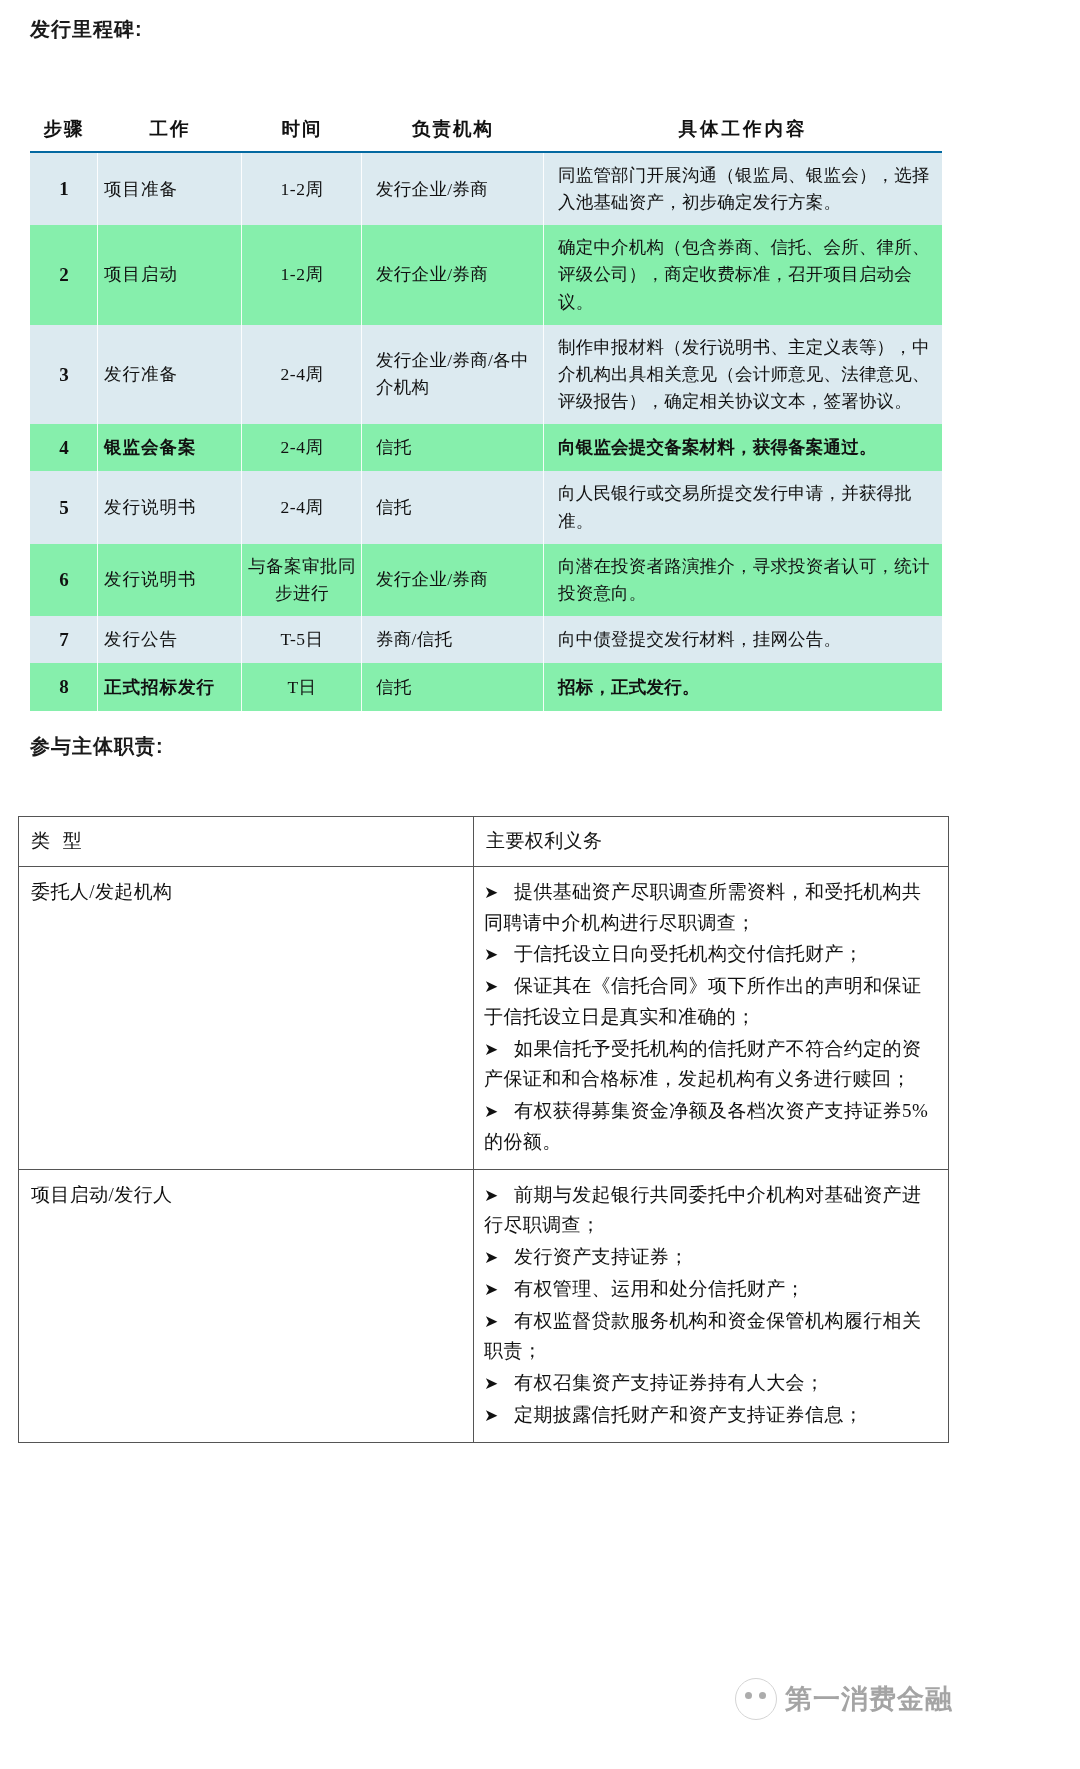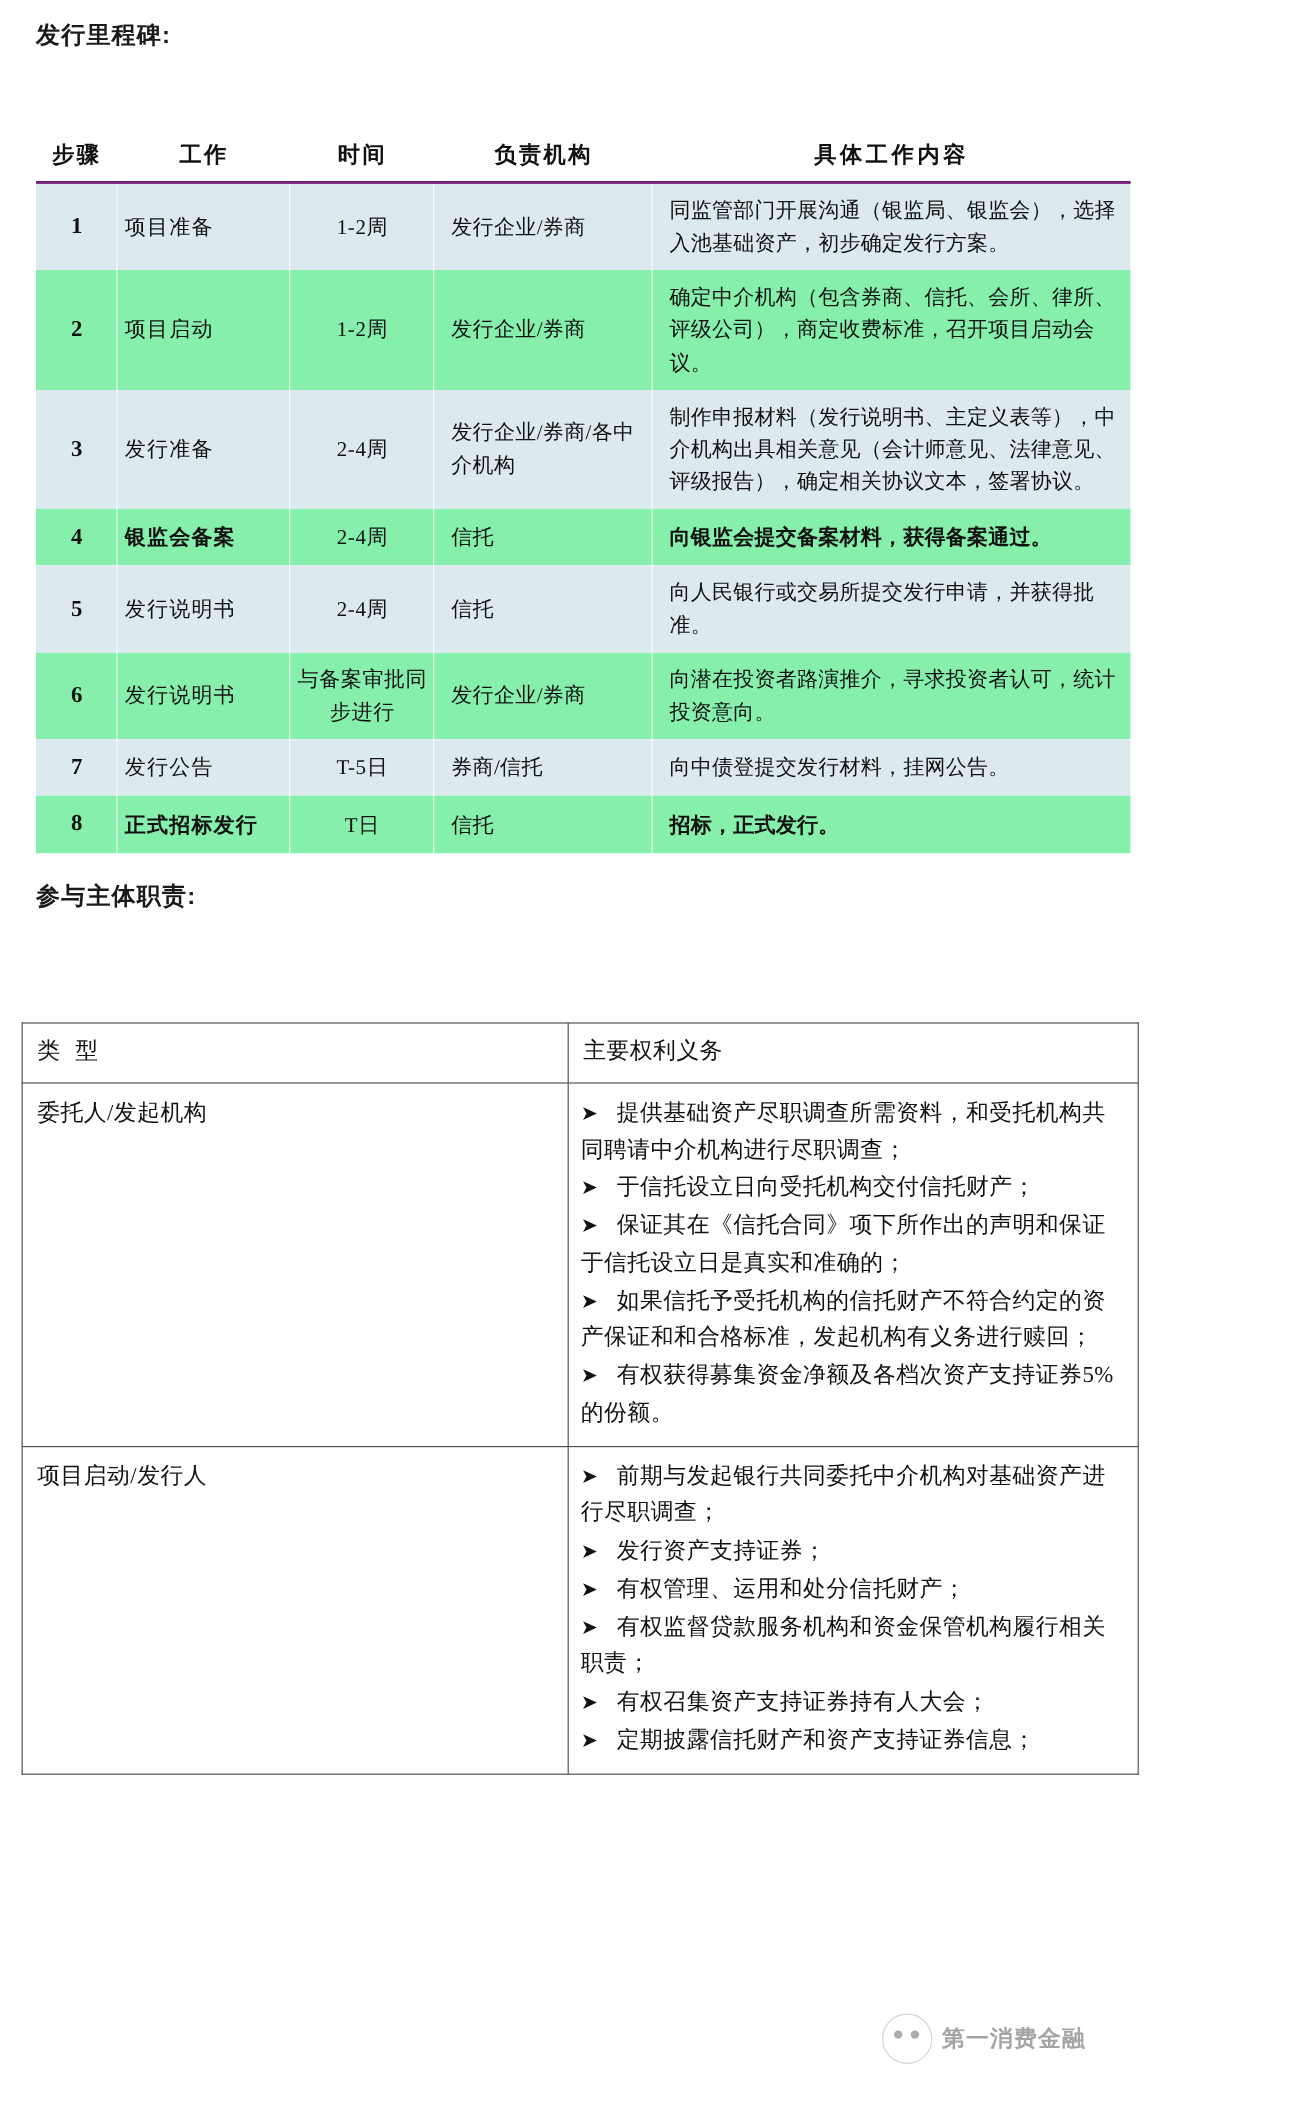--- a/index.html
+++ b/index.html
@@ -47,21 +47,21 @@
     font-weight: bold;
     font-size: 18.5px;
     letter-spacing: 2px;
     padding: 6px 0 10px 0;
     text-align: center;
     border: none;
     color: #111;
     background: #ffffff;
   }
   #milestone-table thead tr {
-    border-bottom: 2px solid #701a75;
+    border-bottom: 2px solid #0369a1;
   }
   #milestone-table thead th.detail-head { letter-spacing: 3px; }
 
   #milestone-table tbody td {
     padding: 9px 6px;
     vertical-align: middle;
     line-height: 1.55;
     border: none;
   }
   #milestone-table tbody tr.shaded td { background: #dceaf0; }
@@ -85,21 +85,20 @@
 
   
   #duties-table {
     position: absolute;
     left: 18px;
     top: 816px;
     width: 930px;
     border-collapse: collapse;
     table-layout: fixed;
     font-size: 19px;
-    margin-top: 36px;
   }
   #duties-table col.d-type  { width: 455px; }
   #duties-table col.d-duty  { width: 475px; }
 
   #duties-table th, #duties-table td {
     border: 1px solid #555555;
     vertical-align: top;
     padding: 10px 12px;
     line-height: 1.62;
     letter-spacing: 0.4px;
@@ -154,21 +153,21 @@
     position: absolute;
     width: 7px; height: 7px;
     border-radius: 50%;
     background: #7a7a7a;
     top: 13px;
   }
   #watermark .wm-logo::before { left: 9px; }
   #watermark .wm-logo::after  { left: 23px; }
   #watermark .wm-text {
     font-family: "Liberation Sans", "DejaVu Sans", sans-serif;
-    font-size: 19px;
+    font-size: 27px;
     font-weight: bold;
     color: #6e6e6e;
     letter-spacing: 1px;
     white-space: nowrap;
   }
 </style>
 </head>
 <body>
 
 <div class="section-heading" id="heading-1">发行里程碑:</div>

